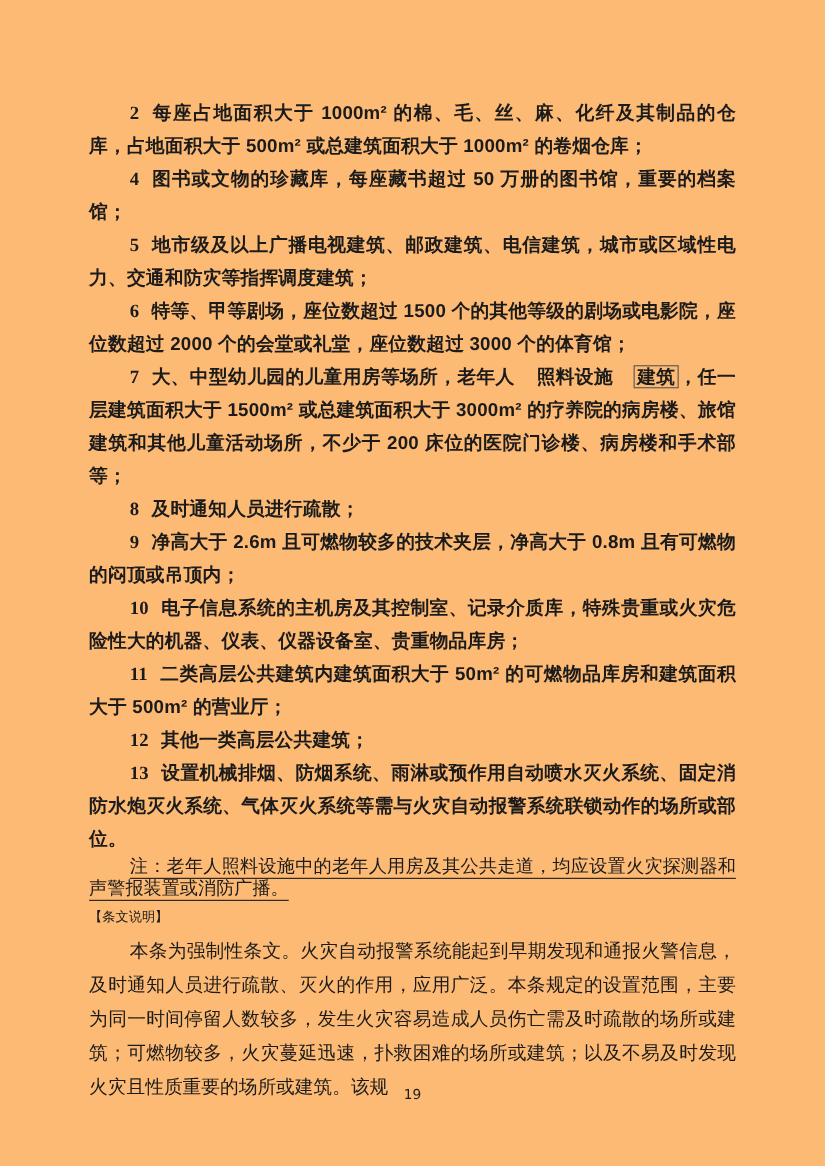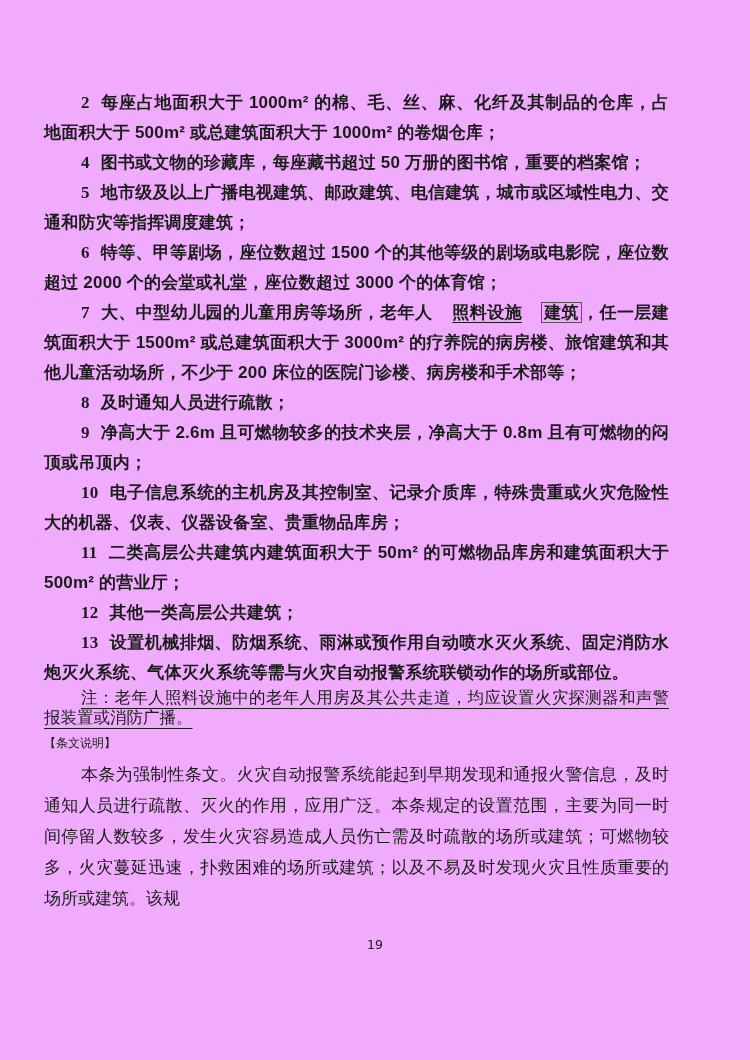--- a/index.html
+++ b/index.html
@@ -1,44 +1,43 @@
 <!DOCTYPE html>
 <html><head>
 <meta charset="utf-8">
 <style>
   html, body { margin: 0; padding: 0; background: #ffffff; }
   .page {
     position: relative;
     width: 750px;
     height: 1060px;
     margin: 0 auto;
-    background: #f0abfc;
+    background: #fdba74;
     box-sizing: border-box;
-    padding: 88px 81px 0 44px;
+    padding: 88px 81px 0 81px;
     color: #1b1b1b;
     overflow: hidden;
   }
   
   .clause {
     margin: 0;
     font-family: "Liberation Sans", sans-serif;
     font-weight: 600;
     font-size: 17px;
     line-height: 30px;
     text-align: justify;
     text-indent: 37px;
     letter-spacing: 0.2px;
   }
   .clause .num {
     font-family: "Liberation Serif", serif;
     font-weight: 600;
     padding-right: 11px;
   }
   .ul-term {
-    text-decoration: underline;
     text-underline-offset: 4px;
     text-decoration-thickness: 1px;
     margin-left: 20px;
   }
   .boxed-term {
     border: 1.5px solid #555;
     padding: 0 2px;
     margin-left: 19px;
   }
   
@@ -65,21 +64,21 @@
   .commentary {
     margin: 0;
     font-family: "Liberation Serif", serif;
     font-size: 17px;
     line-height: 31px;
     text-align: justify;
     text-indent: 37px;
   }
   .page-number {
     position: absolute;
-    top: 937px;
+    top: 987px;
     left: 0;
     width: 100%;
     text-align: center;
     font-family: "DejaVu Sans", sans-serif;
     font-size: 12.5px;
     color: #1b1b1b;
   }
 </style>
 </head>
 <body>

